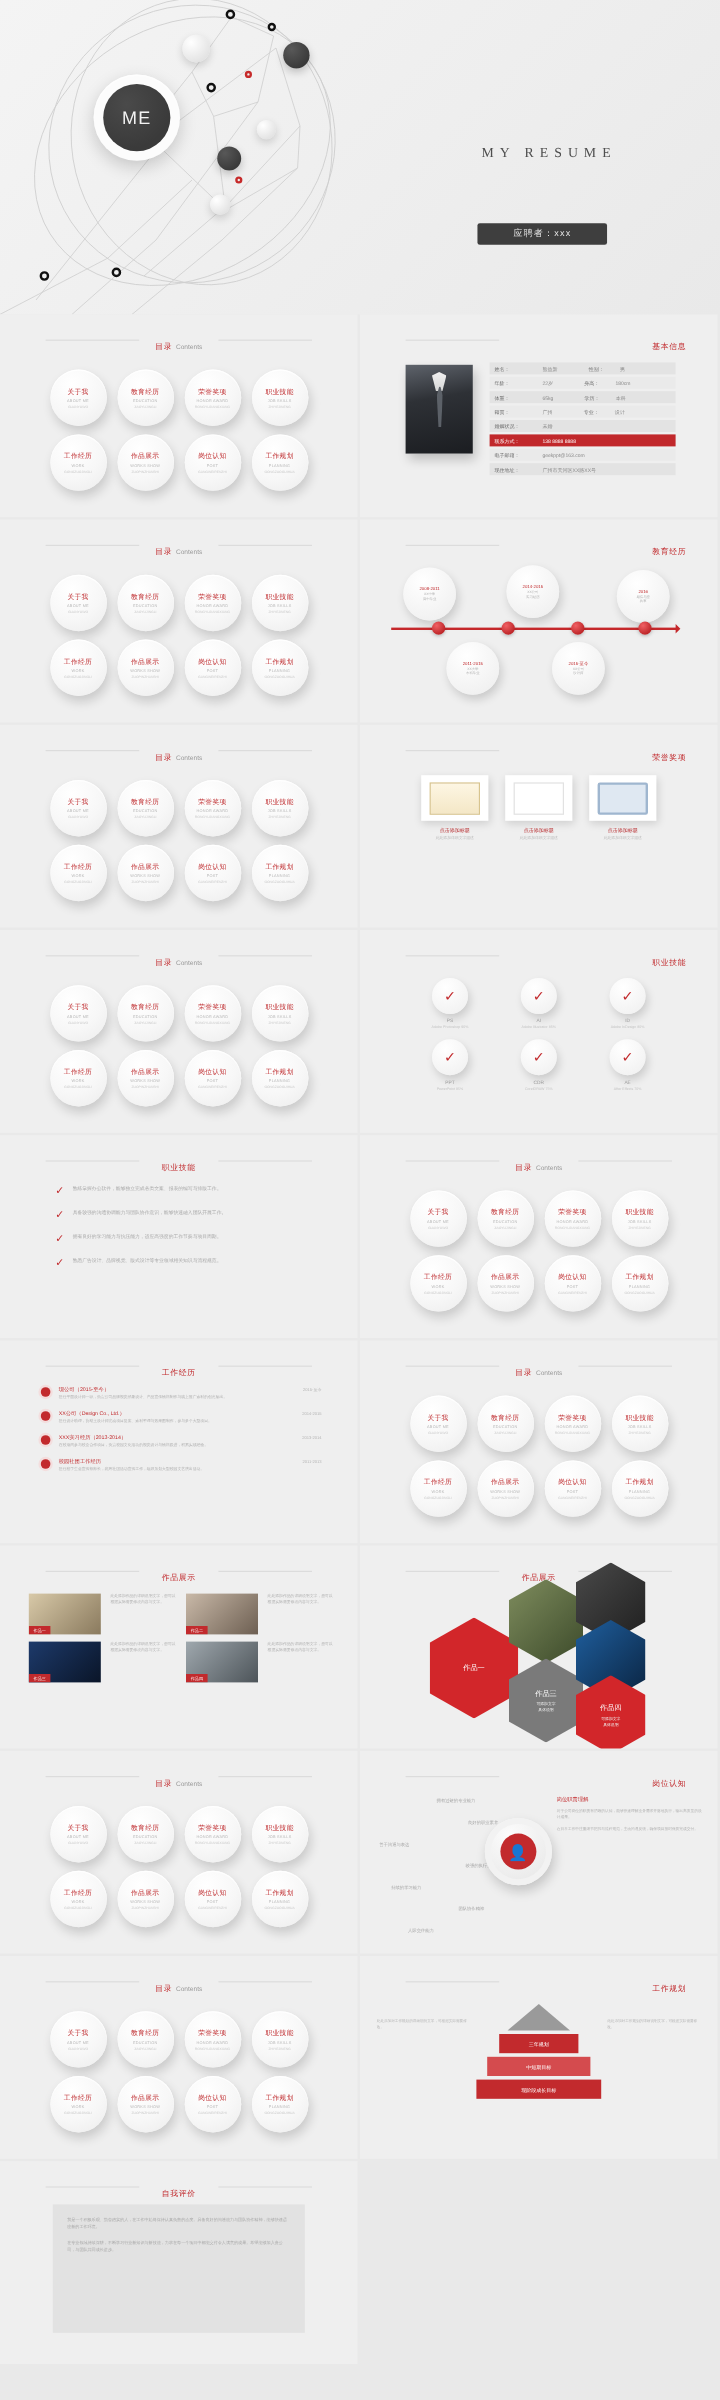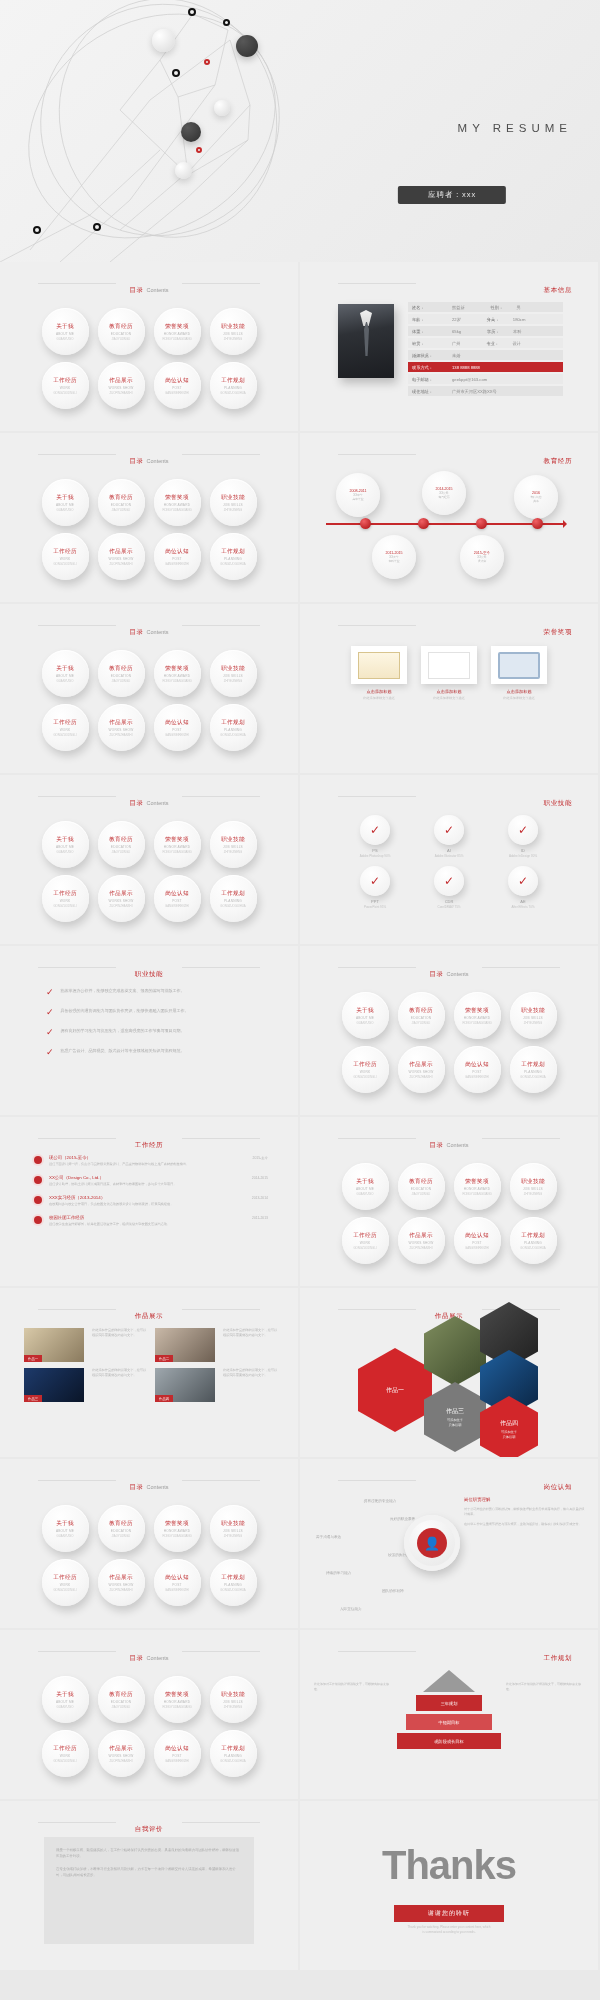--- a/index.html
+++ b/index.html
@@ -37,22 +37,22 @@
   .orb { position: absolute; border-radius: 50%; }
   .orb.light { background: radial-gradient(circle at 32% 28%, #ffffff, #e3e3e3 75%); box-shadow: 0 3px 7px rgba(0,0,0,.16); }
   .orb.dark  { background: radial-gradient(circle at 32% 28%, #585858, #393939 75%); box-shadow: 0 3px 7px rgba(0,0,0,.22); }
   .ring { position: absolute; border-radius: 50%; background: #efefef; }
   .ring.blk { border: 2.4px solid #111; }
   .ring.red { border: 2.2px solid #c62a2a; }
 
   .hero-right { position: absolute; right: 0; top: 0; width: 270px; height: 262px; }
   .my-resume {
     position: absolute; left: 13px; right: 28px; top: 122px;
-    text-align: right; color: #4e4e4e;
-    font-family: Liberation Sans, sans-serif;
+    text-align: center; color: #4e4e4e;
+    font-family: Liberation Serif, serif;
     font-size: 11.5px; letter-spacing: 5px;
   }
   .main-title {
     position: absolute; left: 0; right: 26px; top: 140px;
     text-align: center; color: #b8282b;
     font-family: "DejaVu Sans", "Liberation Sans", sans-serif;
     font-size: 33px; font-weight: 700; letter-spacing: 3px;
   }
   .applicant-bar {
     position: absolute; left: 50%; transform: translateX(-50%);
@@ -230,20 +230,23 @@
         <path d="M30 250 L150 100 L230 40 L250 105 L190 170 L120 230"></path>
         <path d="M193 14 L228 30 L215 85 L178 97 L160 60 Z"></path>
         <path d="M178 97 L188 175 L248 140 L250 105"></path>
         <path d="M160 60 L120 110 L188 175"></path>
         <path d="M0 262 L90 215 L160 150"></path>
         <path d="M60 262 L130 200 L215 85"></path>
         <path d="M110 262 L185 200 L248 140"></path>
       </g>
     </svg>
 
+    <div class="me-circle">
+      <div class="me-inner">ME</div>
+    </div>
 
     <div class="orb light" style="left:152px;top:29px;width:23px;height:23px;"></div>
     <div class="orb dark" style="left:236px;top:35px;width:22px;height:22px;"></div>
     <div class="orb light" style="left:214px;top:100px;width:16px;height:16px;"></div>
     <div class="orb dark" style="left:181px;top:122px;width:20px;height:20px;"></div>
     <div class="orb light" style="left:175px;top:162px;width:17px;height:17px;"></div>
     <div class="ring blk" style="left:188px;top:8px;width:8px;height:8px;"></div>
     <div class="ring blk" style="left:223px;top:19px;width:7px;height:7px;"></div>
     <div class="ring blk" style="left:172px;top:69px;width:8px;height:8px;"></div>
     <div class="ring blk" style="left:33px;top:226px;width:8px;height:8px;"></div>
@@ -1025,21 +1028,15 @@
       <div class="s-rule r"></div>
       <div class="s-head">
         <span class="cn">自我评价</span>
       </div>
       <div class="eval-box">
         <p>我是一个积极乐观、勤奋踏实的人，在工作中始终保持认真负责的态度。具备良好的沟通能力与团队协作精神，能够快速适应新的工作环境。</p>
         <p style="margin-top:6px;">在专业领域持续深耕，不断学习行业新知识与新技能，力求在每一个项目中都能交付令人满意的成果。希望能够加入贵公司，与团队共同成长进步。</p>
       </div>
     </div>
 
-    <div class="slide">
-      <div class="thanks">Thanks</div>
-      <div class="thanks-bar">谢谢您的聆听</div>
-      <div class="thanks-sub" style="white-space:pre-line;">Thank you for watching. Please enter your content here, which
-is summarized according to your needs.</div>
-    </div>
 
   </div>
 </div>
 
 </body></html>

